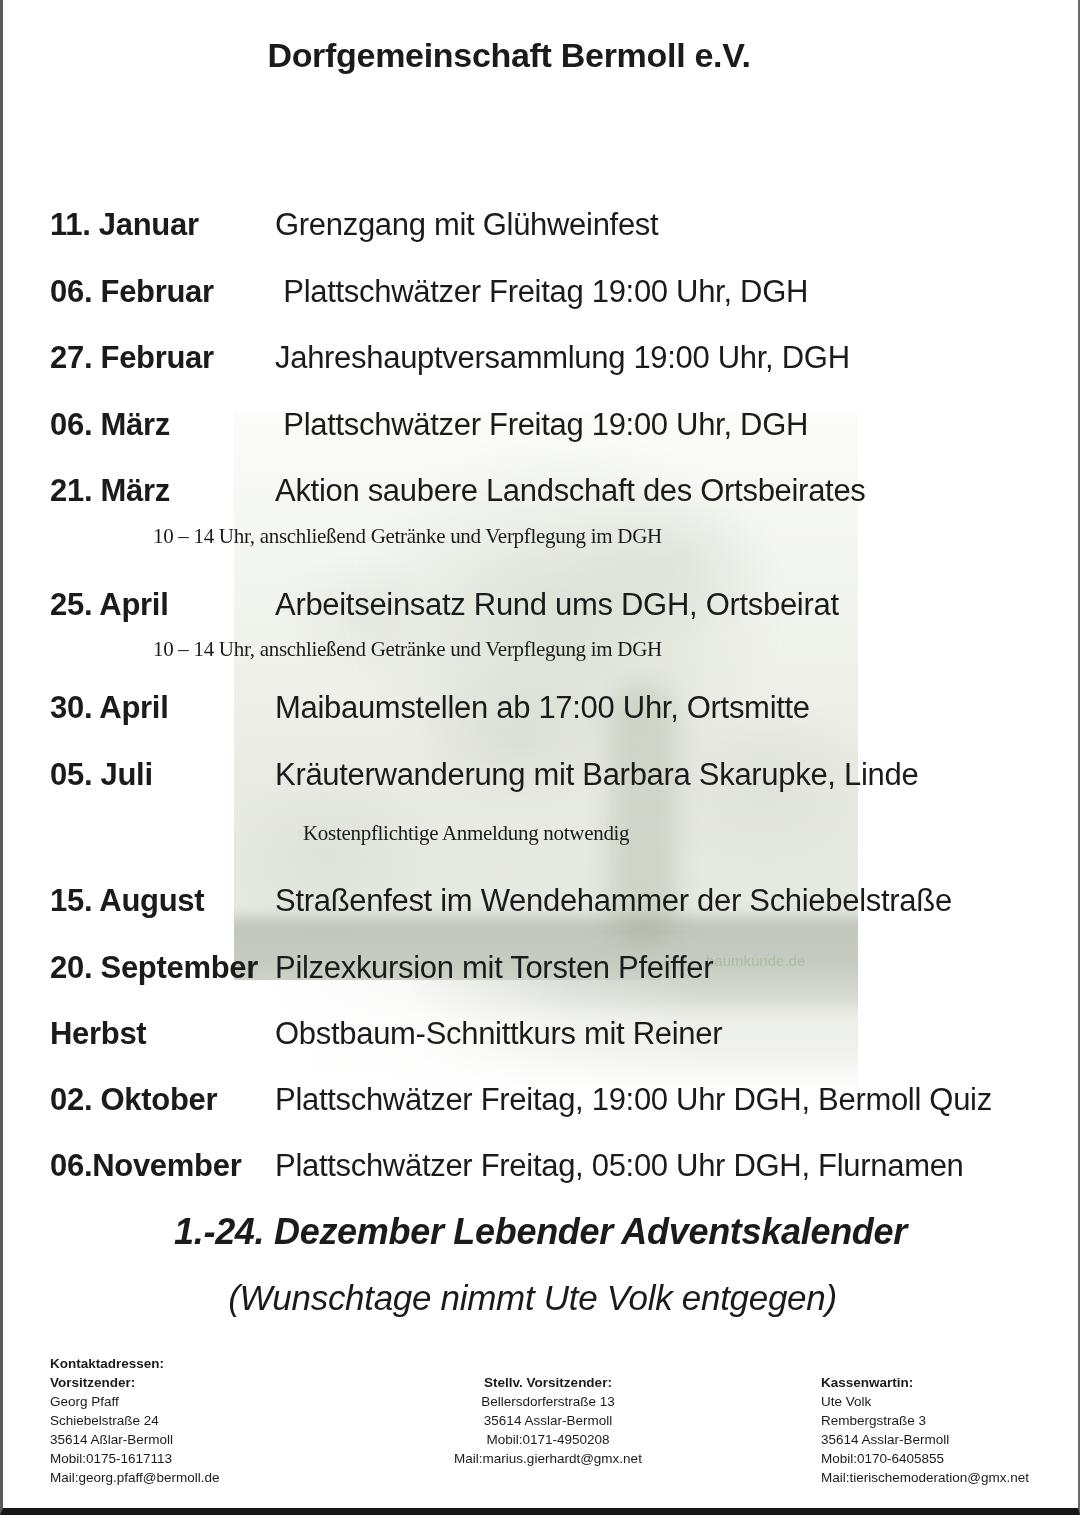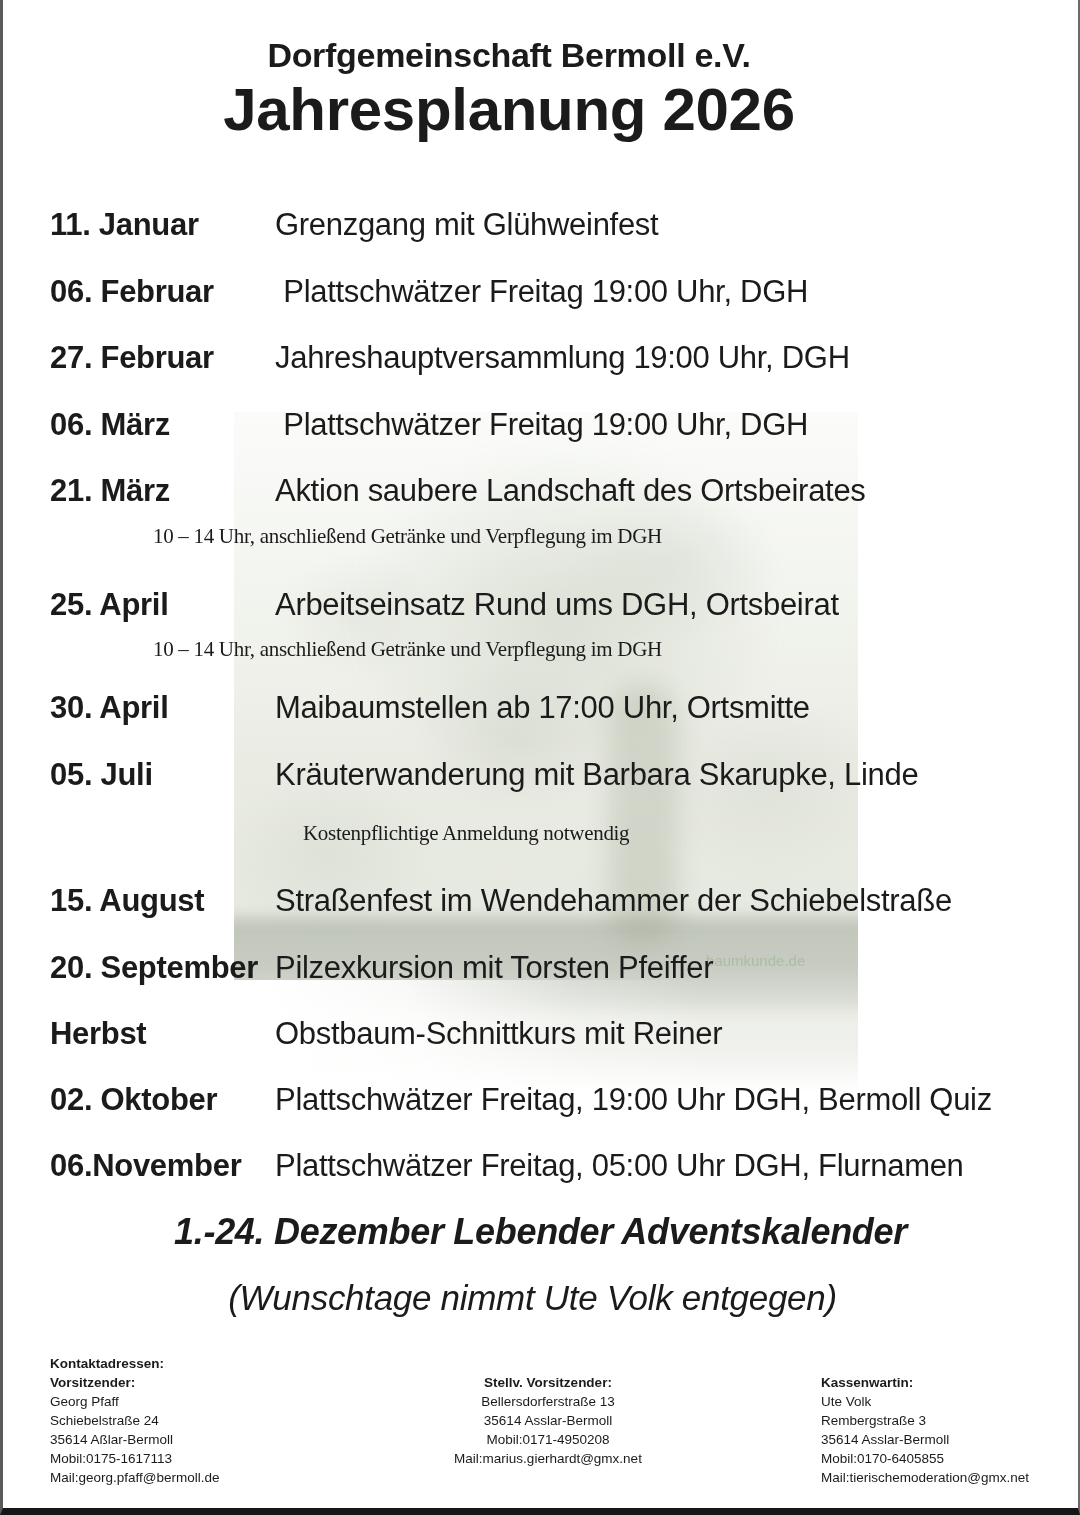--- a/index.html
+++ b/index.html
@@ -92,21 +92,20 @@
     <div class="wm-canopy"></div>
     <div class="wm-trunk"></div>
     <div class="wm-hedge"></div>
     <div class="wm-path"></div>
     <div class="wm-fade-bottom"></div>
     <span class="wm-credit">baumkunde.de</span>
   </div>
 
   <div class="hdr cond">
     <div class="hdr-org">Dorfgemeinschaft Bermoll e.V.</div>
-    <div class="hdr-title">Jahresplanung 2026</div>
   </div>
 
   <div class="row cond" style="top:208px">
     <span class="date">11. Januar</span>
     <span class="desc">Grenzgang mit Glühweinfest</span>
   </div>
   <div class="row cond" style="top:275px">
     <span class="date">06. Februar</span>
     <span class="desc"> Plattschwätzer Freitag 19:00 Uhr, DGH</span>
   </div>

